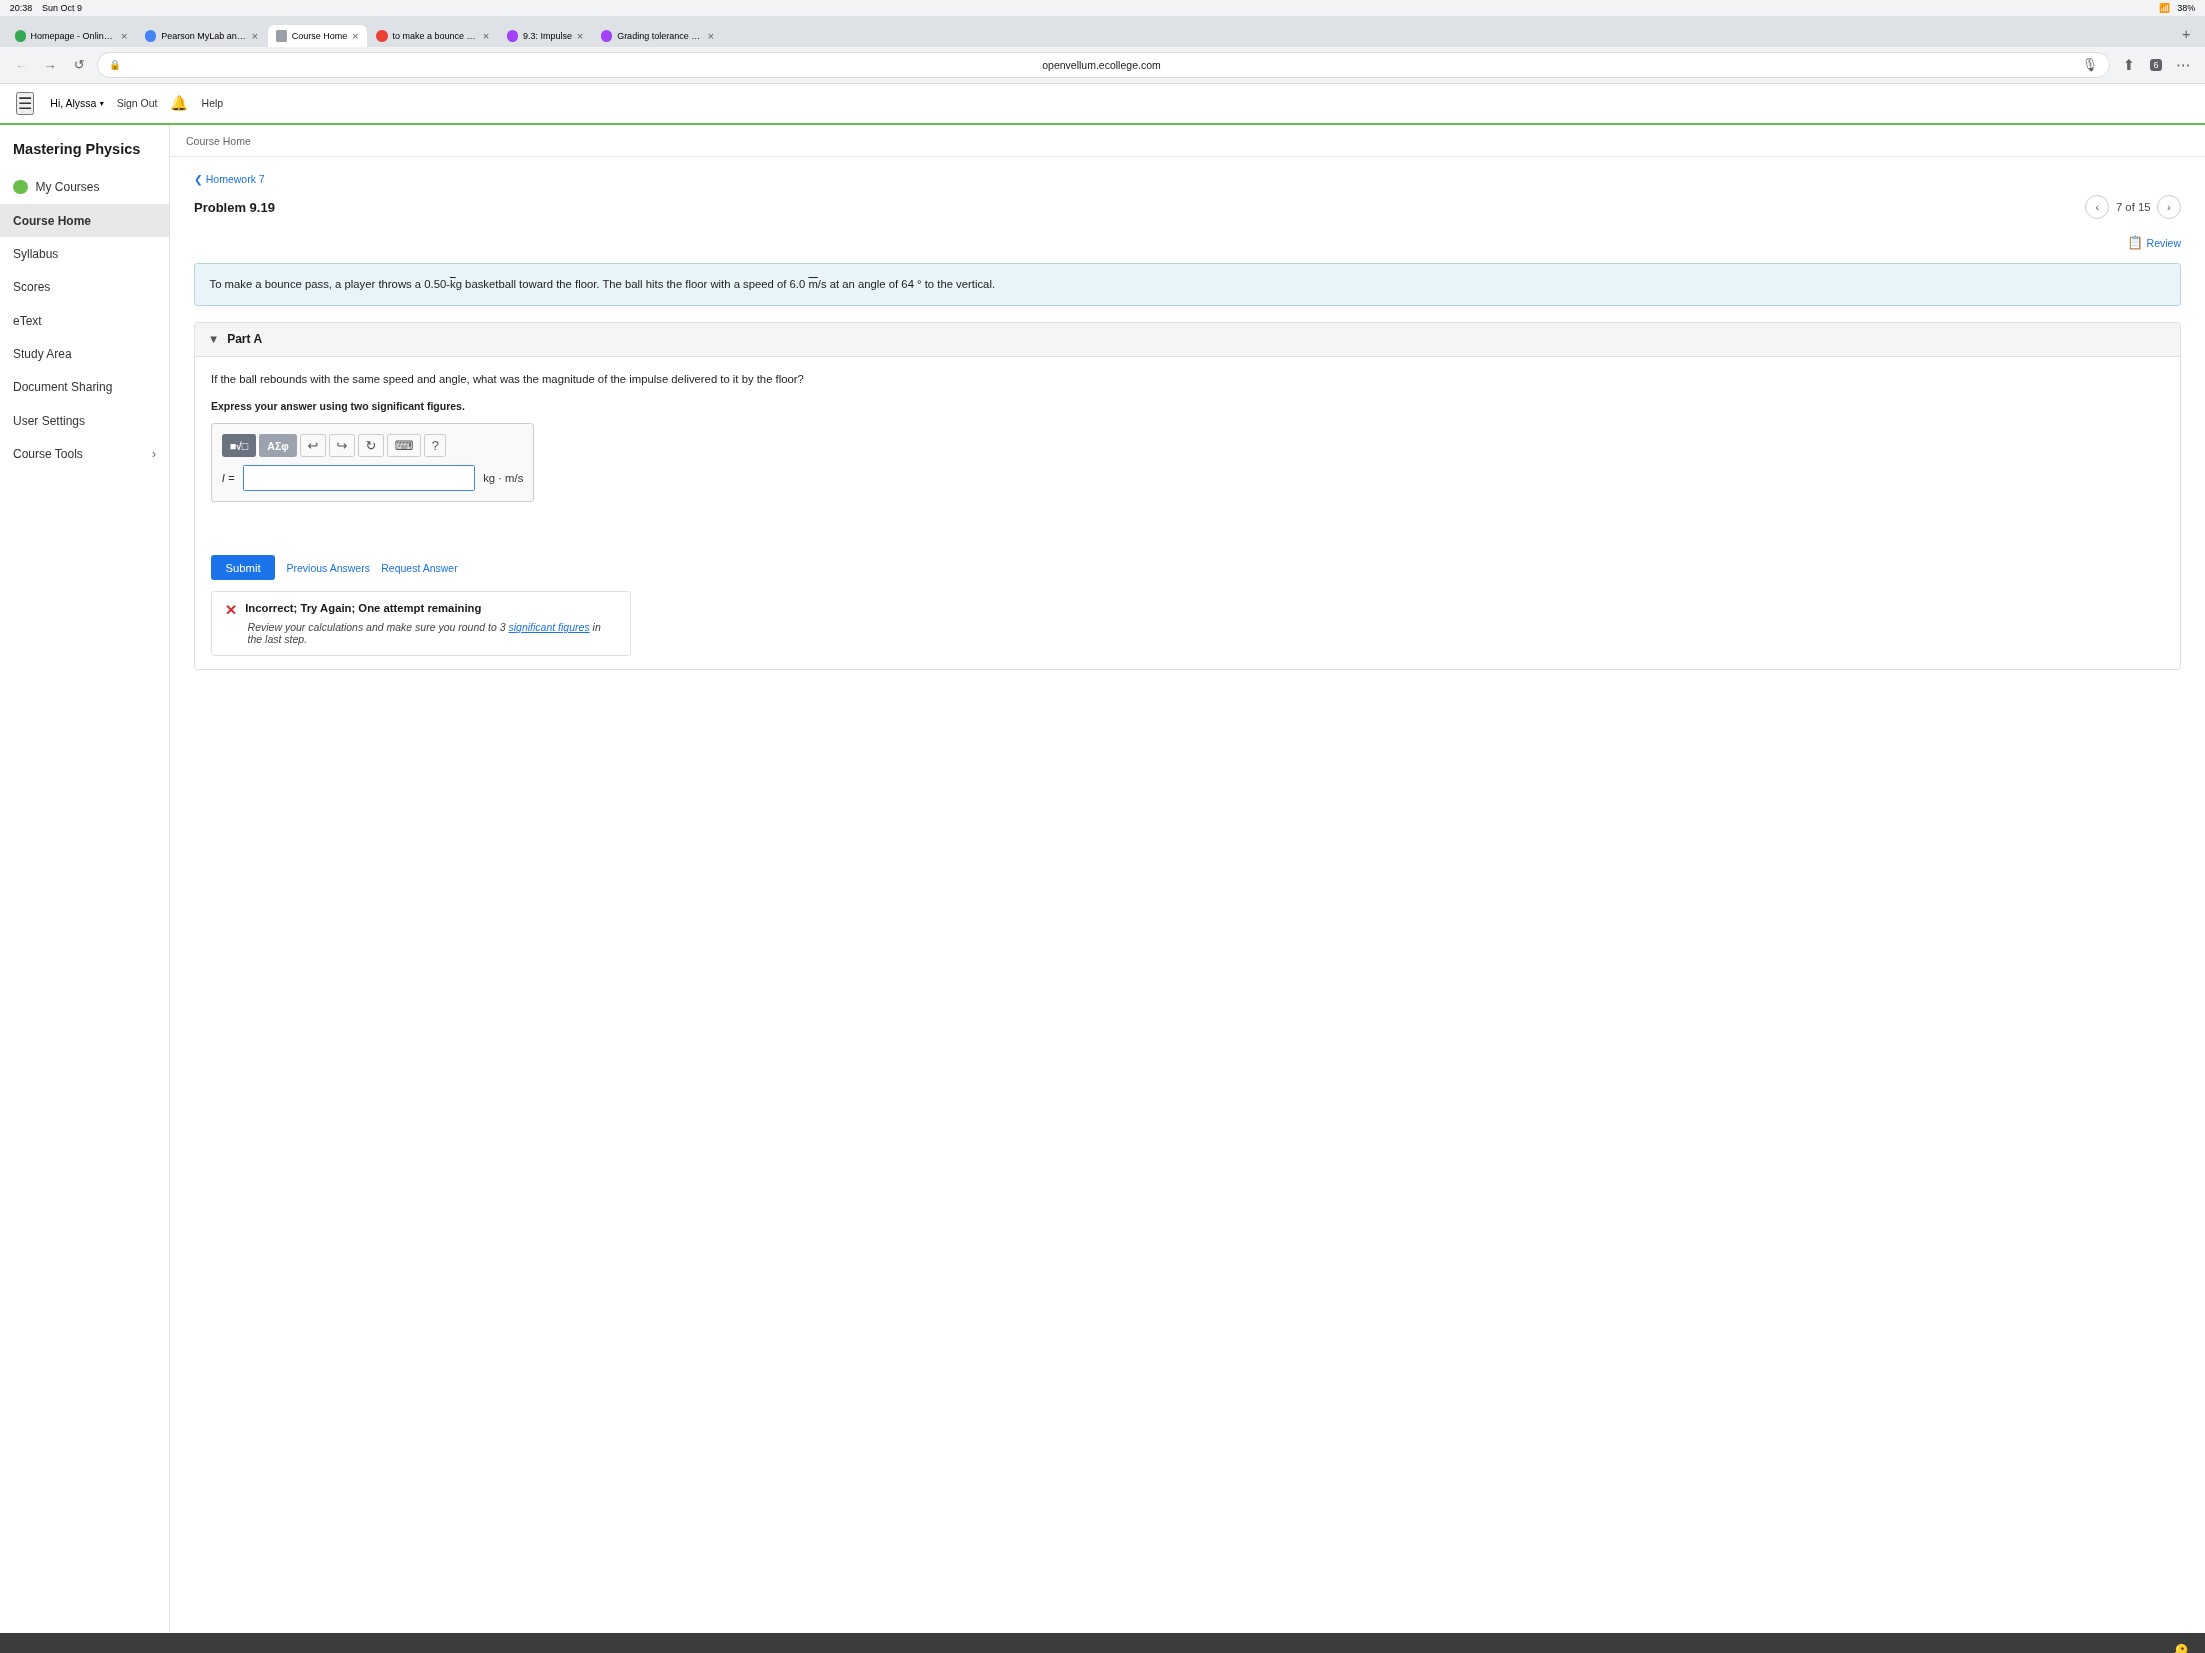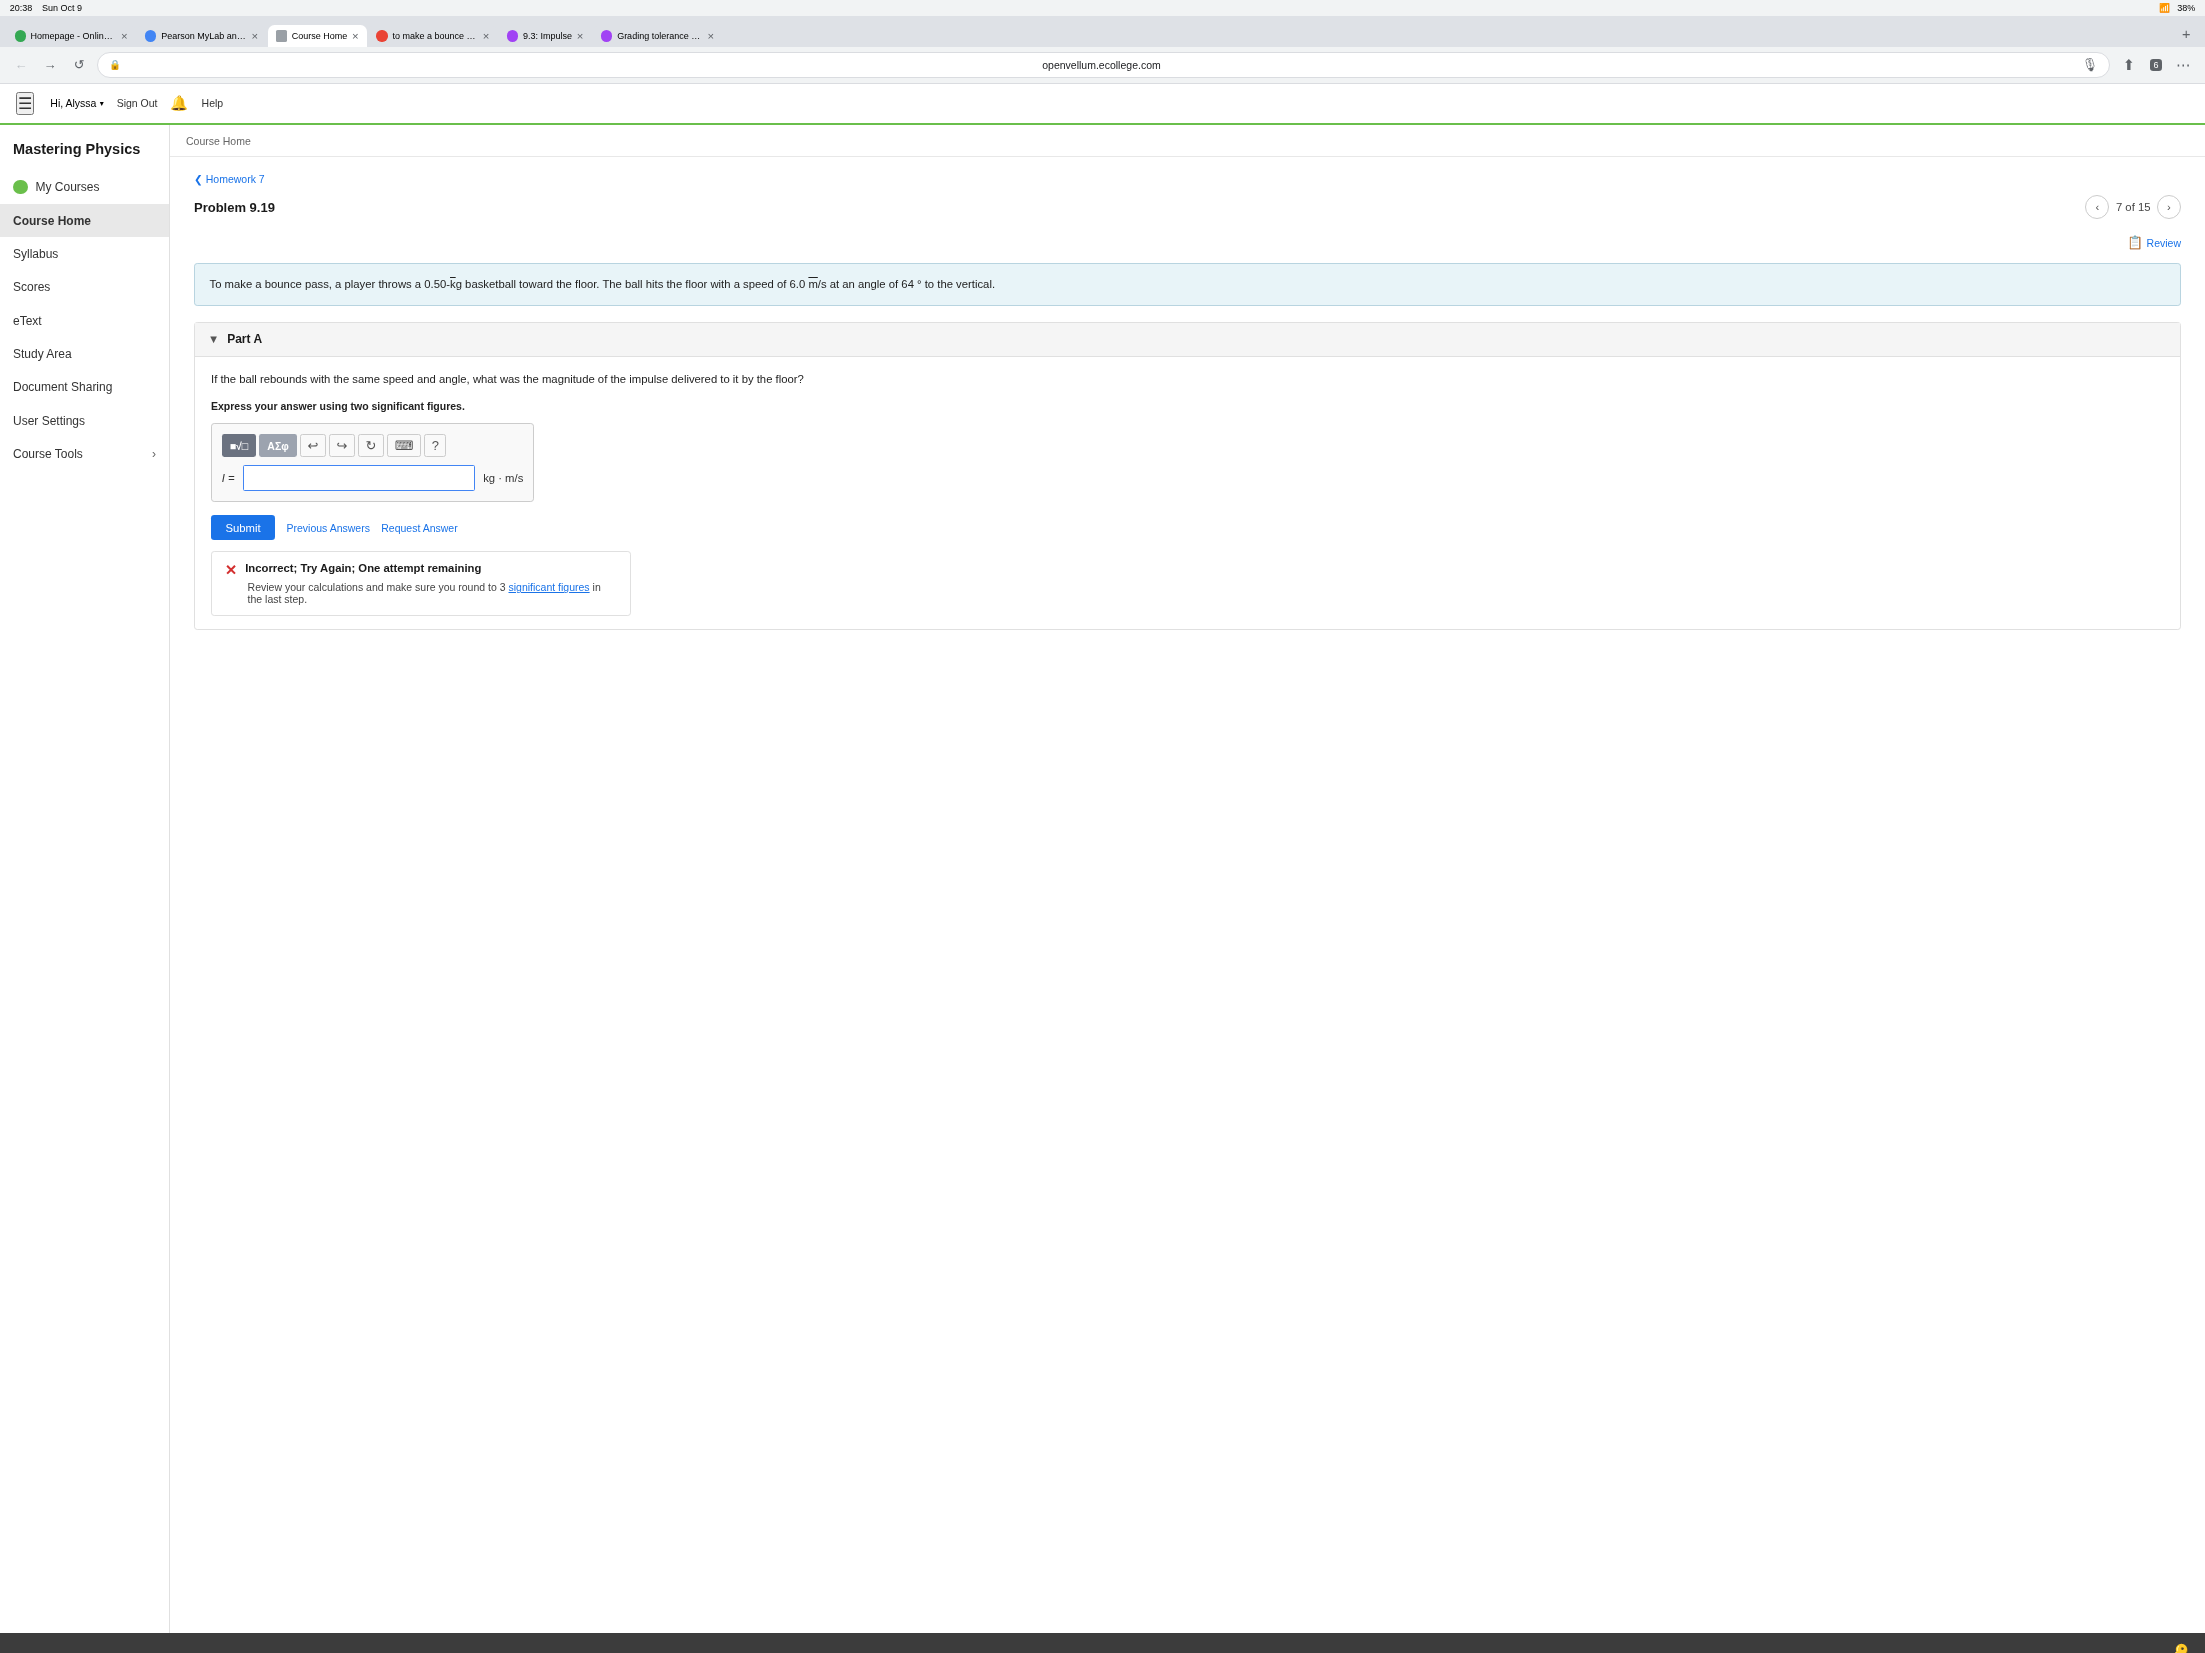--- a/index.html
+++ b/index.html
@@ -83,30 +83,30 @@
     .toolbar { display: flex; gap: 3.2px; margin-bottom: 8px; flex-wrap: wrap; }
     .toolbar-btn { background: #6b7280; color: #fff; border: none; padding: 4px 8px; border-radius: 2.4px; cursor: pointer; font-size: 10.5px; font-weight: 600; }
     .toolbar-btn.lighter { background: #9ca3af; }
     .toolbar-btn-icon { background: none; border: 0.8px solid #ccc; border-radius: 2.4px; padding: 3.2px 6.5px; cursor: pointer; font-size: 13px; color: #555; }
     .formula-row { display: flex; align-items: center; gap: 8px; }
     .formula-label { font-size: 11.3px; font-style: italic; color: #333; }
     .formula-input { flex: 1; height: 26px; border: 1.6px solid #4285f4; border-radius: 1.6px; padding: 3.2px 6.5px; font-size: 11.3px; outline: none; }
     .formula-unit { font-size: 11.3px; color: #333; }
 
     
-    .action-row { display: flex; align-items: center; gap: 11.3px; margin-bottom: 11.3px; }
+    .action-row { display: flex; align-items: center; gap: 11.3px; margin-bottom: 11.3px; margin-top: 40px; }
     .submit-btn { background: #1a73e8; color: #fff; border: none; padding: 6.5px 14.5px; border-radius: 3.2px; cursor: pointer; font-size: 11.3px; font-weight: 500; }
     .text-link { color: #1a73e8; text-decoration: none; font-size: 10.5px; cursor: pointer; }
 
     
     .error-box { border: 0.8px solid #e0e0e0; border-radius: 3.2px; padding: 9.7px 13px; background: #fff; max-width: 420px; }
     .error-header { display: flex; align-items: flex-start; gap: 8px; margin-bottom: 3.2px; }
     .error-x { color: #d32f2f; font-size: 14.5px; font-weight: 700; }
     .error-title { font-size: 11.3px; font-weight: 700; color: #1a1a1a; }
-    .error-body { font-size: 10.5px; color: #444; padding-left: 22.6px; }
+    .error-body { font-size: 10.5px; color: #444; padding-left: 22.6px; font-style: italic; }
     .error-body a { color: #1a73e8; text-decoration: underline; }
 
     
     .bottom-bar { background: #3c3c3c; height: 40px; display: flex; align-items: center; justify-content: flex-end; padding: 0 16px; }
     .key-icon { color: #ccc; font-size: 16px; cursor: pointer; }
   </style>
 </head>
 <body>
 
 <div class="browser-chrome">

